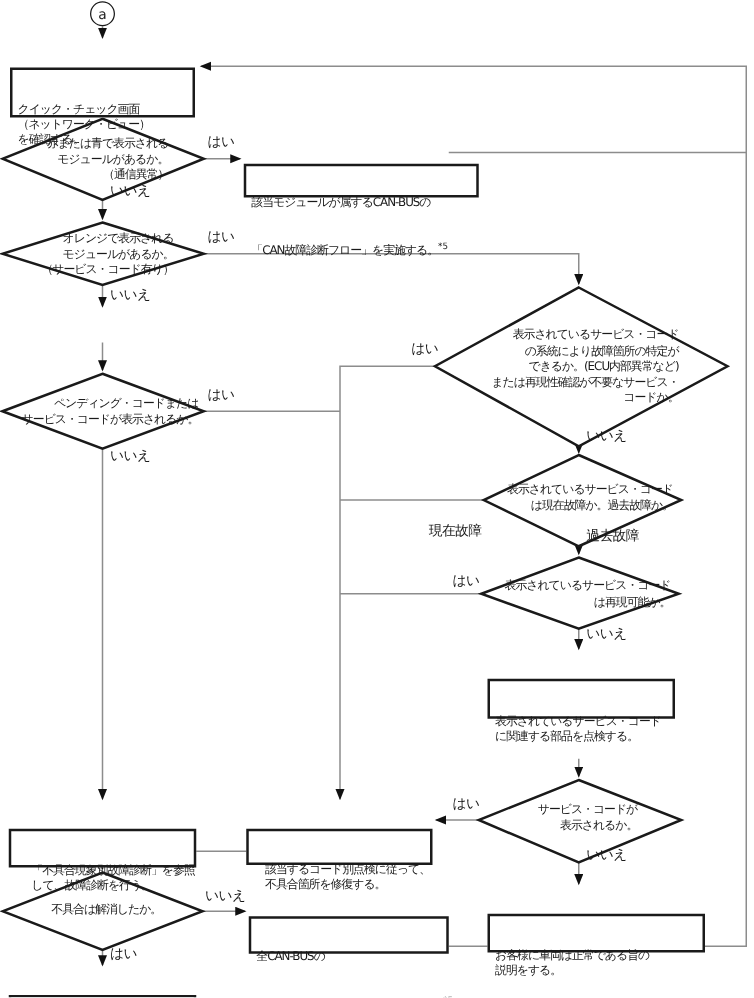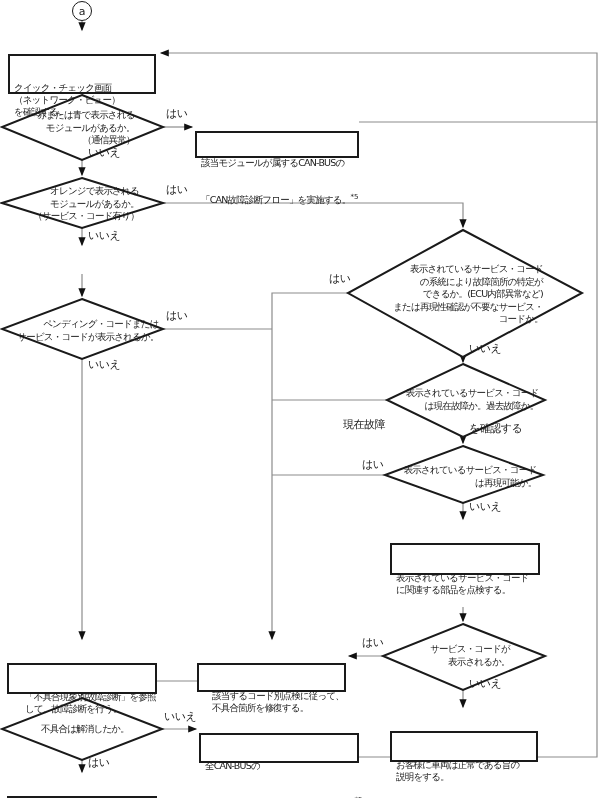--- a/index.html
+++ b/index.html
@@ -86,33 +86,33 @@
   <div class="circleA" style="left:72px;top:1px;">
     <span>a</span>
   </div>
 
   <div class="node" style="left:8px;top:33px;width:148px;height:40px;">
     <div>クイック・チェック画面
 （ネットワーク・ビュー）
 を確認する。</div>
   </div>
 
-  <div class="node" style="left:195px;top:110px;width:164px;height:27px;line-height:11.5px;padding:1px 4px;">
+  <div class="node" style="left:195px;top:110px;width:188px;height:27px;line-height:11.5px;padding:1px 4px;">
     <div>該当モジュールが属するCAN-BUSの</div>
     <div><span>「CAN故障診断フロー」を実施する。</span><span class="sup">*5</span></div>
   </div>
 
 
   <div class="node" style="left:390px;top:522px;width:150px;height:32px;padding:3px 4px;">
     <div>表示されているサービス・コード
 に関連する部品を点検する。</div>
   </div>
 
 
-  <div class="node" style="left:390px;top:710px;width:148px;height:31px;padding:2px 4px;">
+  <div class="node" style="left:390px;top:710px;width:174px;height:31px;padding:2px 4px;">
     <div>お客様に車両は正常である旨の
 説明をする。</div>
   </div>
 
   <div class="node" style="left:197px;top:642px;width:149px;height:29px;line-height:11.5px;padding:2px 13px;">
     <div>該当するコード別点検に従って、
 不具合箇所を修復する。</div>
   </div>
 
   <div class="node" style="left:7px;top:642px;width:150px;height:31px;padding:2px 16px;">
@@ -152,21 +152,21 @@
 
   <div class="lbl" style="left:166px;top:108px;">はい</div>
   <div class="lbl" style="left:88px;top:147px;">いいえ</div>
   <div class="lbl" style="left:166px;top:184px;">はい</div>
   <div class="lbl" style="left:88px;top:230px;">いいえ</div>
   <div class="lbl" style="left:166px;top:310px;">はい</div>
   <div class="lbl" style="left:88px;top:359px;">いいえ</div>
   <div class="lbl" style="left:329px;top:273px;">はい</div>
   <div class="lbl" style="left:469px;top:343px;">いいえ</div>
   <div class="lbl" style="left:343px;top:384px;margin-top:35px;">現在故障</div>
-  <div class="lbl" style="left:469px;top:423px;">を確認する</div>
+  <div class="lbl" style="left:469px;top:423px;">過去故障</div>
   <div class="lbl" style="left:362px;top:459px;">はい</div>
   <div class="lbl" style="left:469px;top:501px;">いいえ</div>
   <div class="lbl" style="left:362px;top:637px;">はい</div>
   <div class="lbl" style="left:469px;top:678px;">いいえ</div>
   <div class="lbl" style="left:164px;top:711px;">いいえ</div>
   <div class="lbl" style="left:88px;top:757px;">はい</div>
 
 </div>
 
 </body></html>

